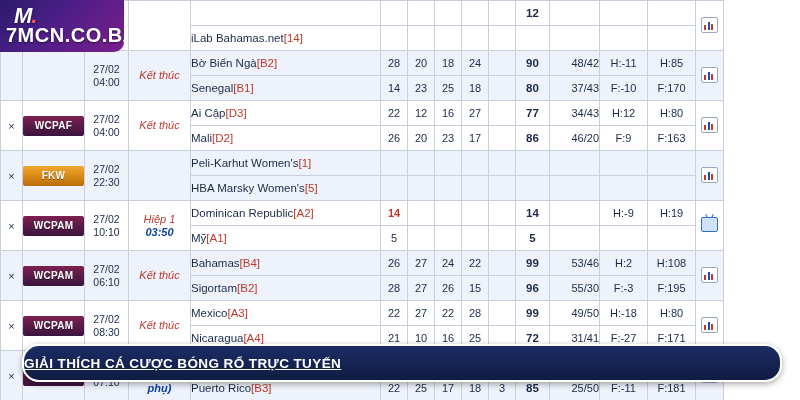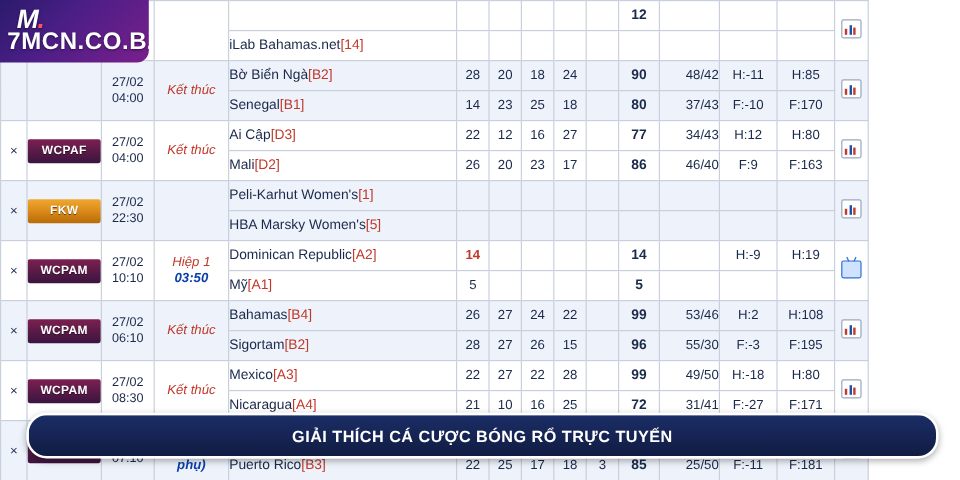--- a/index.html
+++ b/index.html
@@ -205,22 +205,23 @@
     border-radius: 17px;
     background: linear-gradient(to bottom, #1b2d66 0%, #101c42 100%);
     border: 2px solid #ffffff;
     box-shadow: 0 2px 6px rgba(0,0,0,.35);
     color: #ffffff;
     font-size: 13.5px;
     font-weight: bold;
     letter-spacing: .4px;
     display: flex;
     align-items: center;
-    justify-content: center;
+    justify-content: flex-start;
     text-transform: uppercase;
+    text-decoration: underline;
   }
   .clip { position: absolute; inset: 0; overflow: hidden; }
 </style>
 </head>
 <body>
 
 <div class="sheet">
   <div class="clip">
     <table class="grid">
       <colgroup>
@@ -337,21 +338,21 @@
             <td rowspan="2" class="ic rowband-a"><span class="ic-box"><i class="b1"></i><i class="b2"></i><i class="b3"></i></span></td>
           </tr>
           <tr class="rowband-a">
             <td class="team rowband-a"><span>Mali</span><span class="seed">[D2]</span></td>
             <td class="pt rowband-a">26</td>
             <td class="pt rowband-a">20</td>
             <td class="pt rowband-a">23</td>
             <td class="pt rowband-a">17</td>
             <td class="pt rowband-a"></td>
             <td class="tot rowband-a">86</td>
-            <td class="ha rowband-a">46/40</td>
+            <td class="ha rowband-a">46/20</td>
             <td class="odds rowband-a">F:9</td>
             <td class="odds rowband-a">F:163</td>
           </tr>
           <tr class="rowband-b">
             <td rowspan="2" class="star rowband-b">×</td>
             <td rowspan="2" class="lg rowband-b">
               <span class="lg-chip orange">FKW</span>
             </td>
             <td rowspan="2" class="time rowband-b">
               <div>27/02</div>

